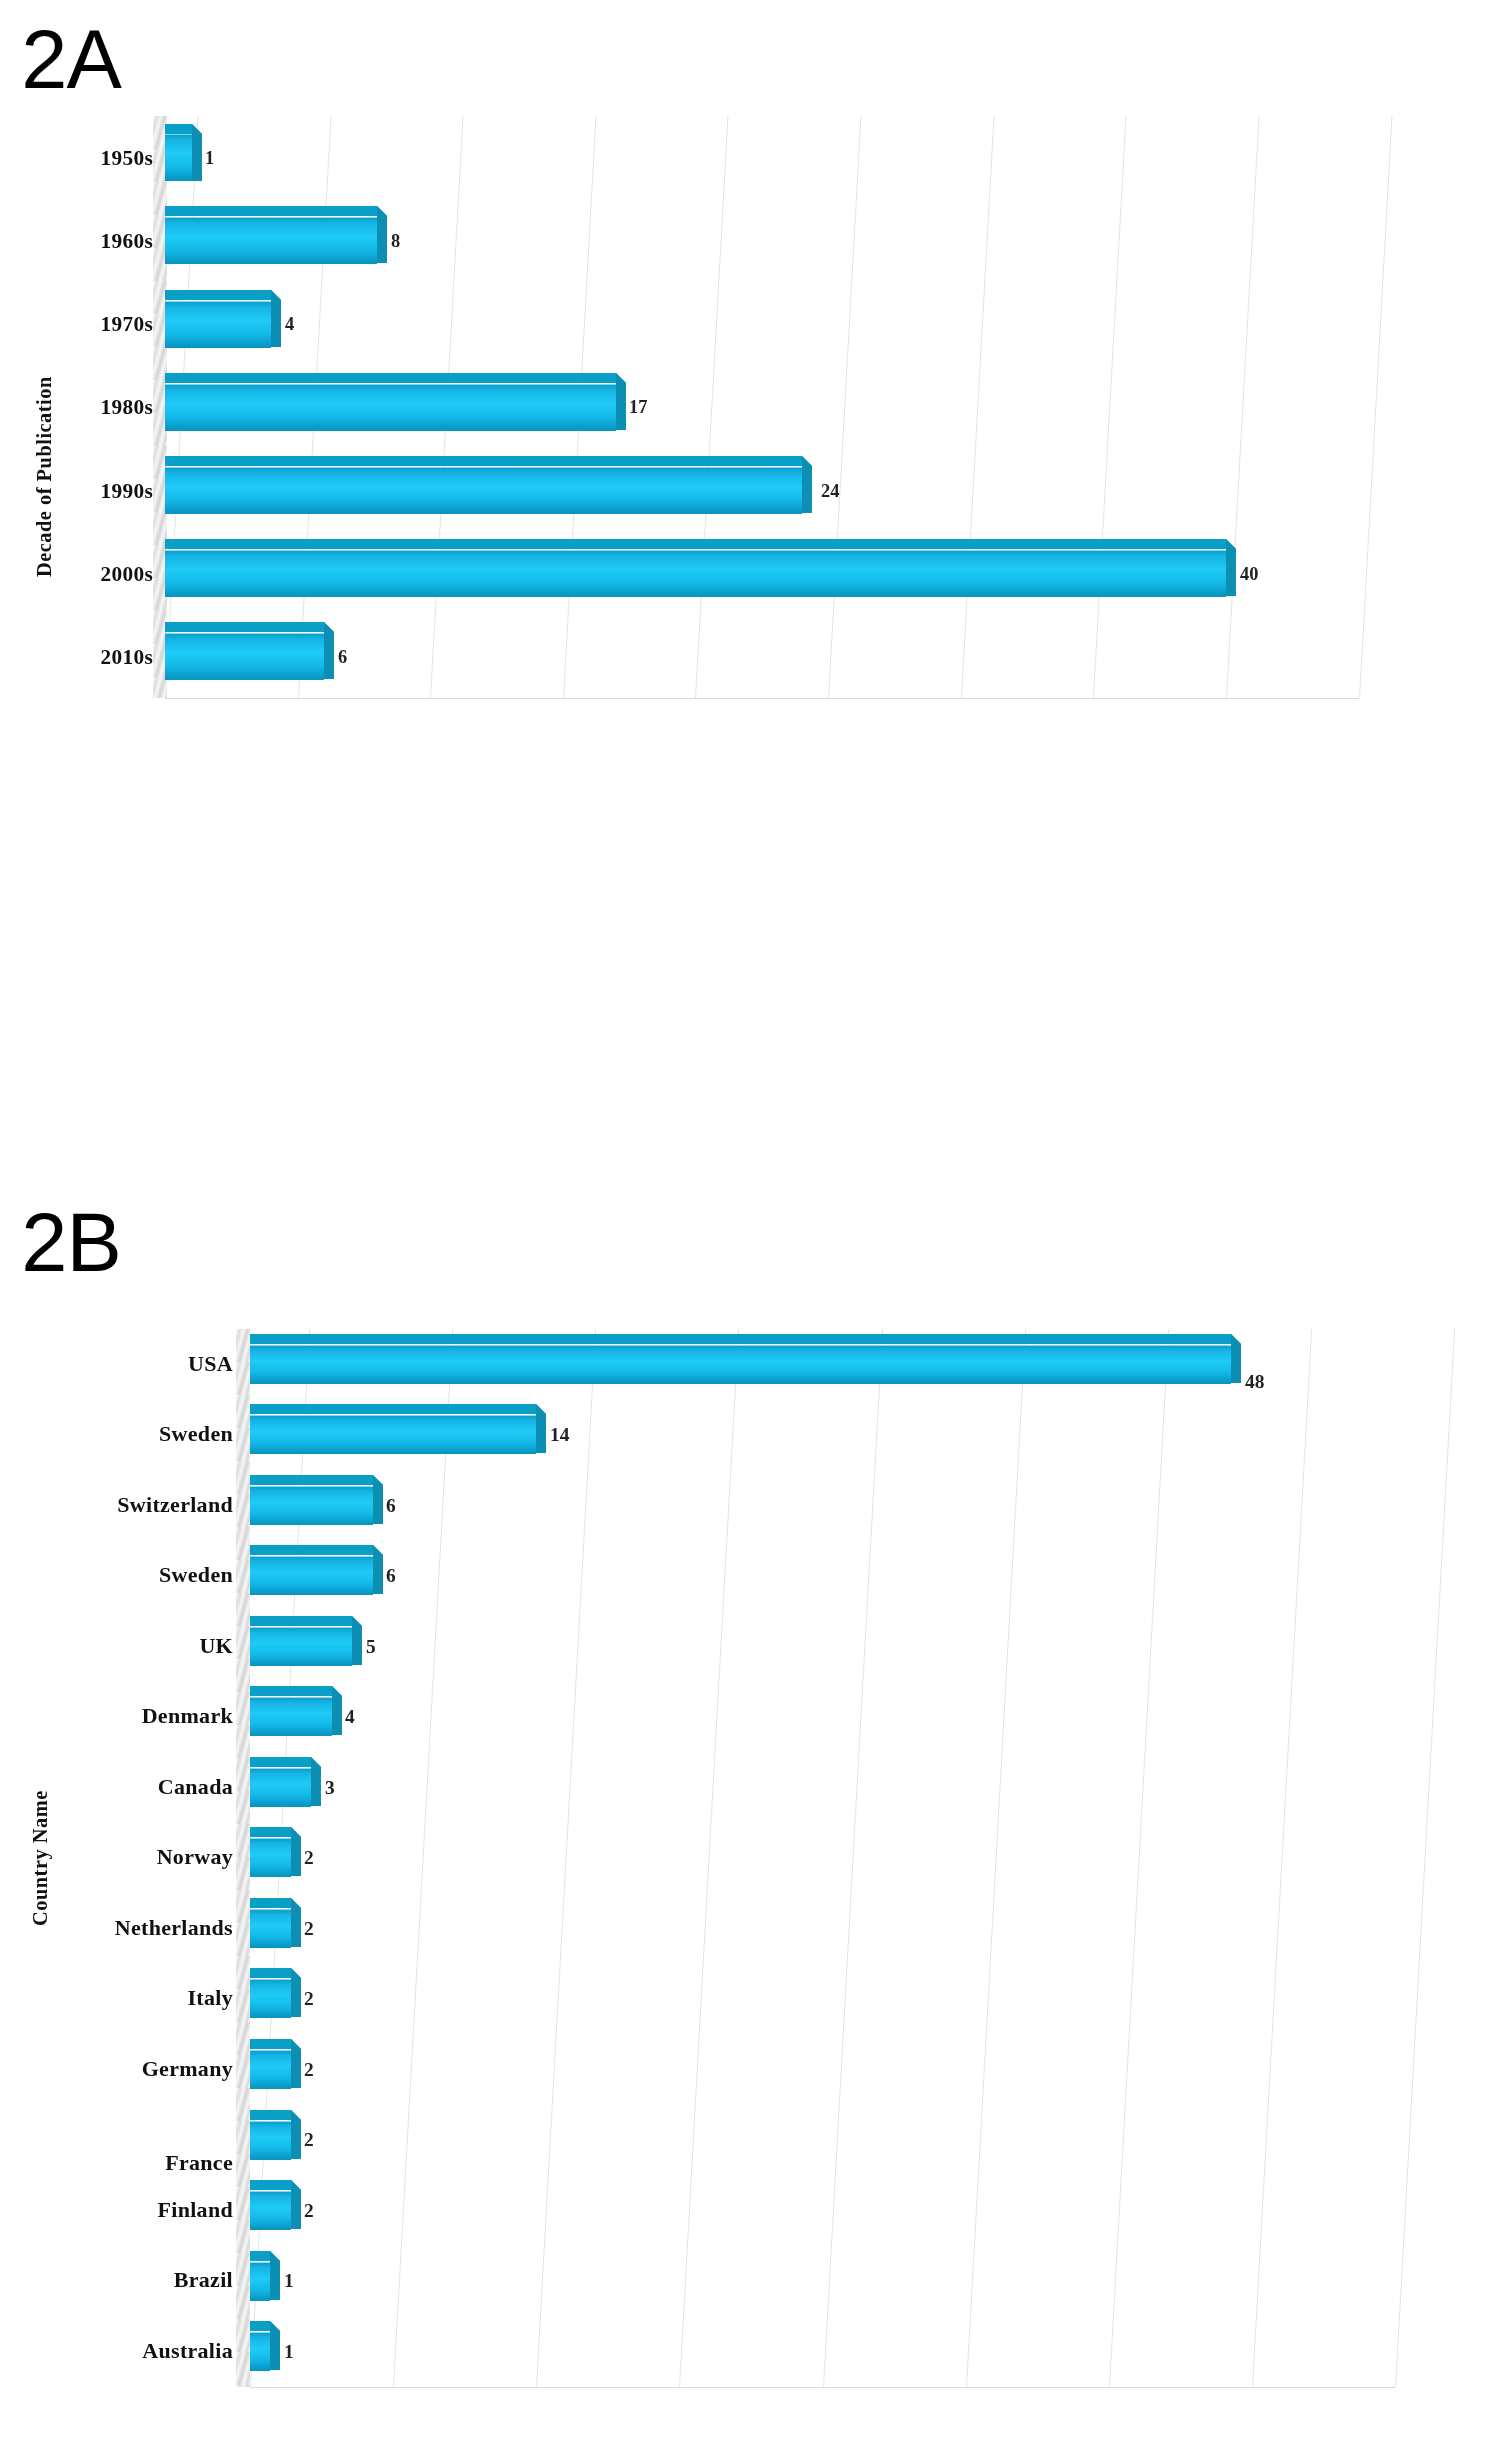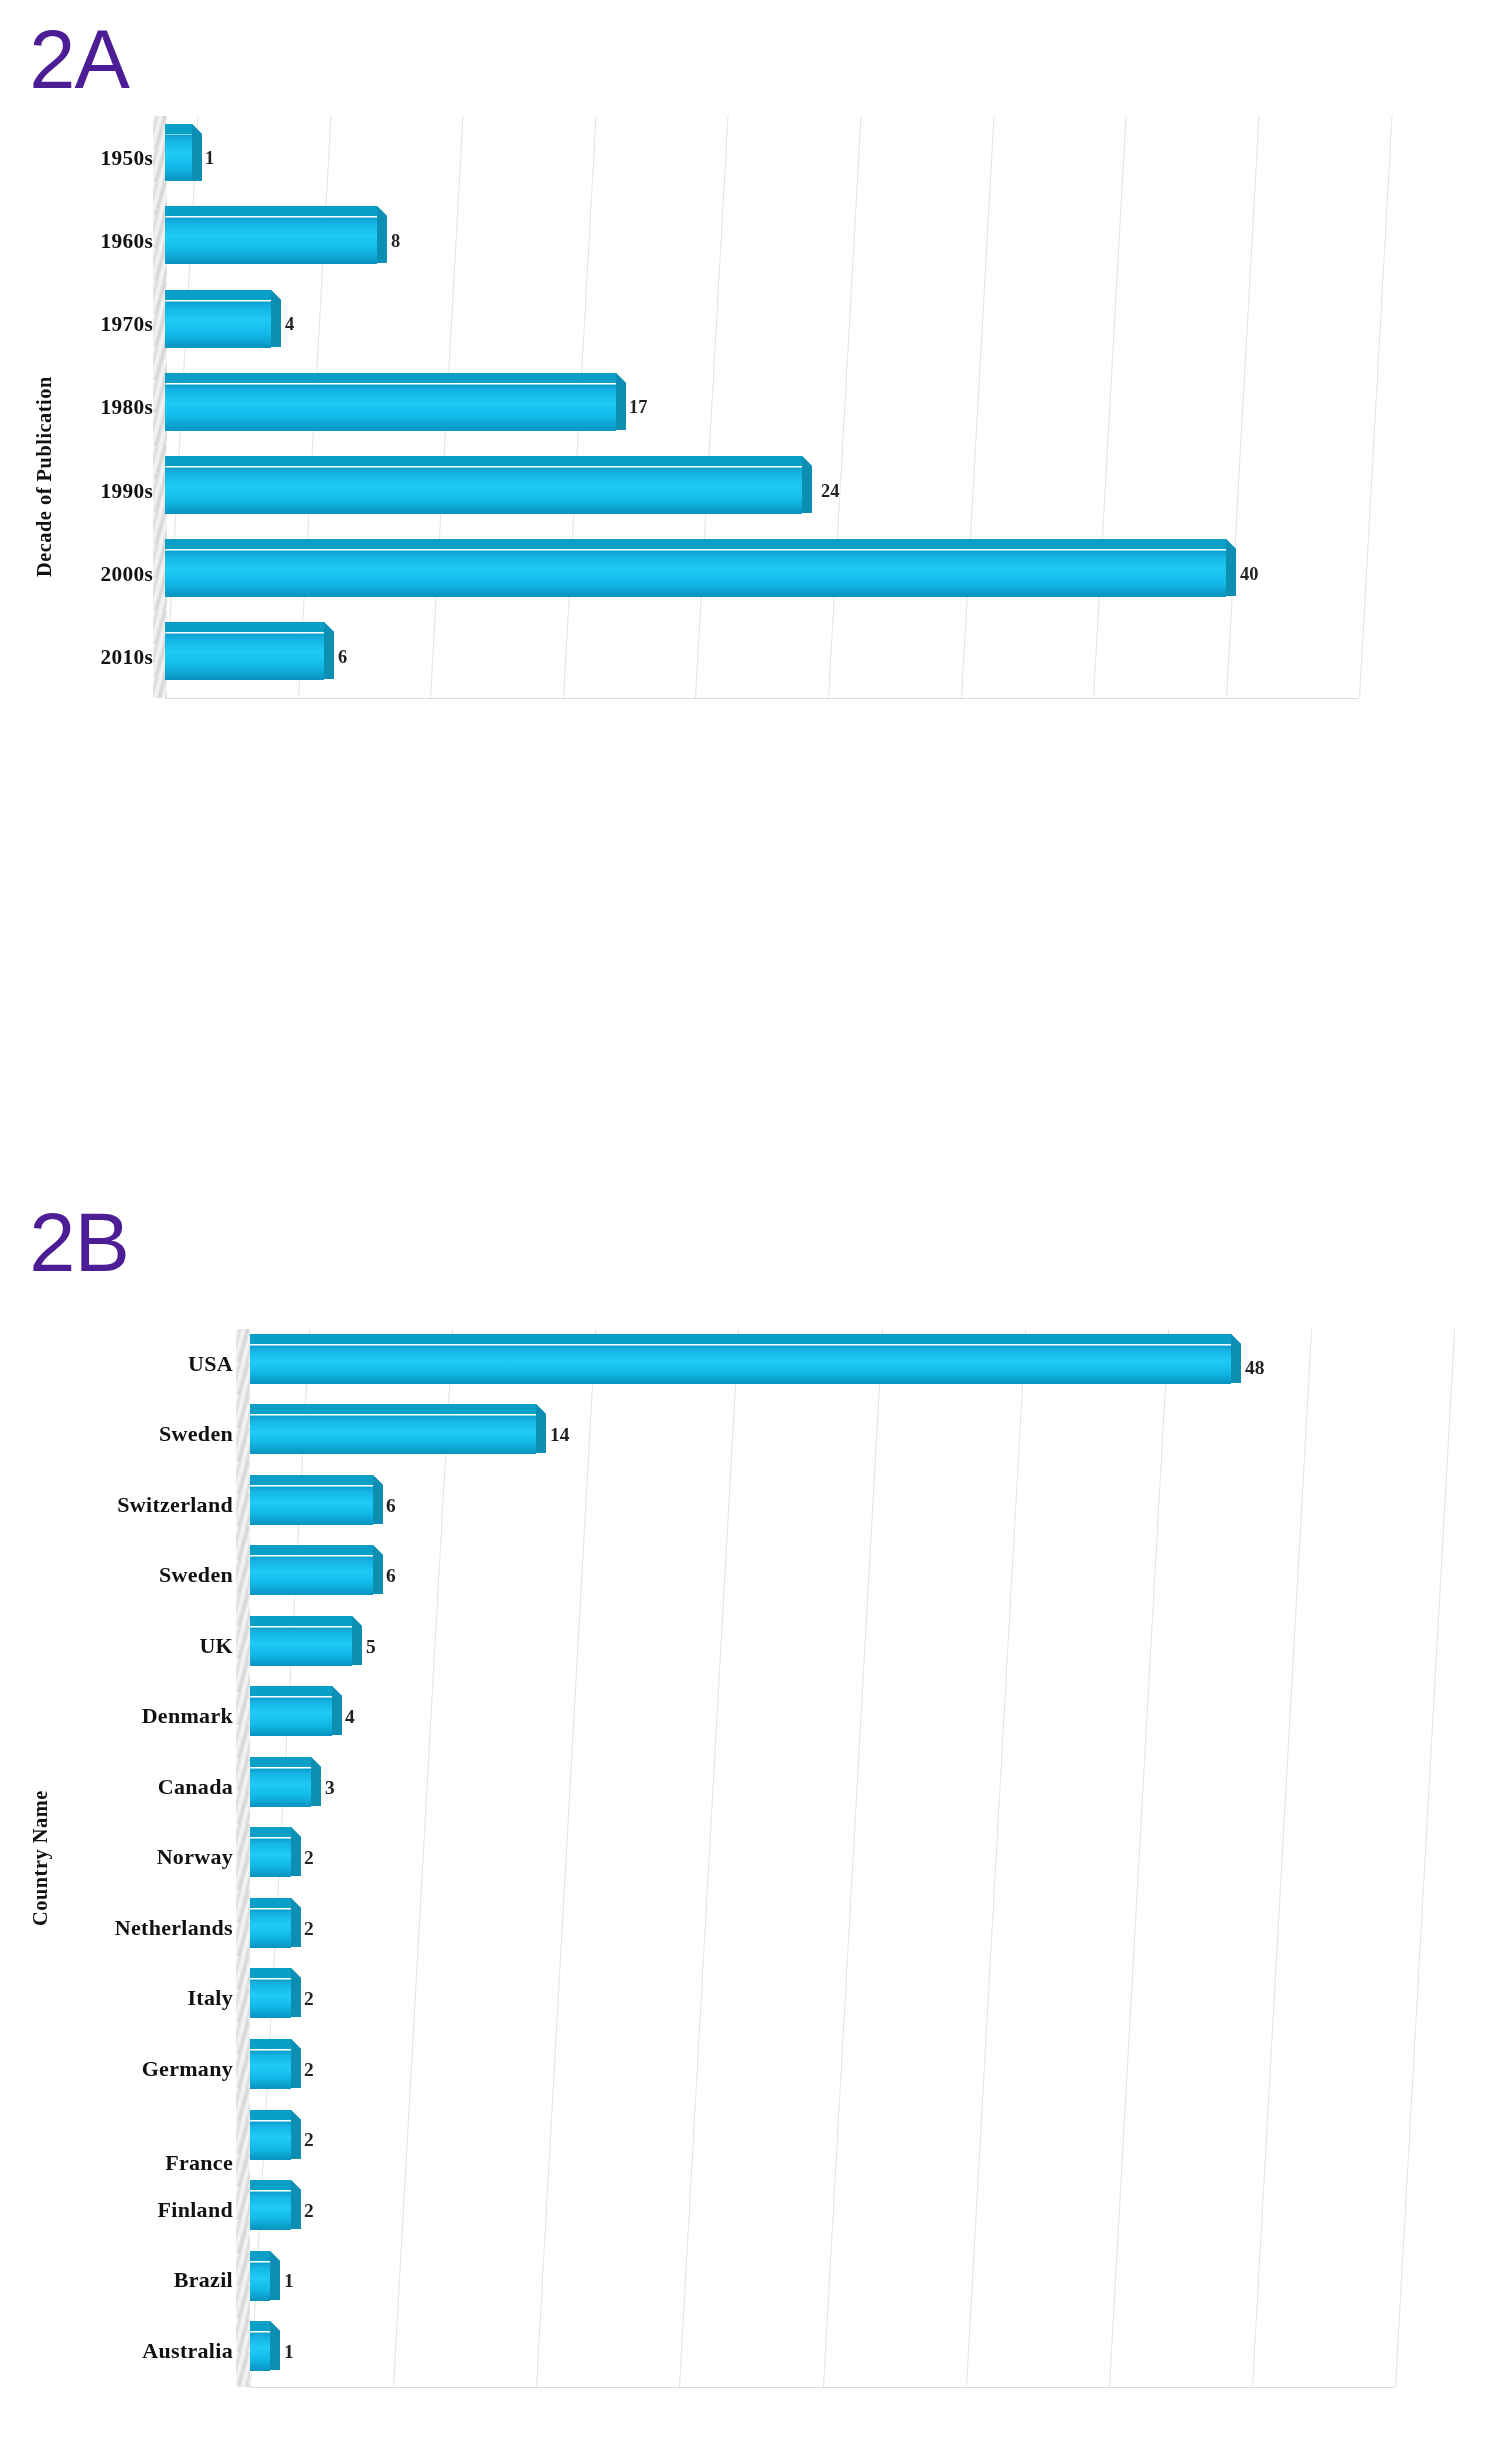--- a/index.html
+++ b/index.html
@@ -23,23 +23,22 @@
     height: 2455px;
   }
 
   
   .panel-letter {
     position: absolute;
     font-family: "Liberation Sans", sans-serif;
     font-weight: 400;
     font-size: 83px;
     line-height: 1;
-    color: #4c1d95;
+    color: #000000;
     letter-spacing: -1px;
-    margin-left: 8px;
   }
   #letter-2a { left: 21.3px; top: 17.5px; }
   #letter-2b { left: 21.3px; top: 1201px; }
 
   
   .chart-panel {
     position: absolute;
   }
   #panel-a { left: 0px;   top: 116px;  width: 1378px; height: 592px; }
   #panel-b { left: 0px;   top: 1329px; width: 1456px; height: 1126px; }
@@ -259,21 +258,21 @@
         <div class="gridline skew" style="left: 859px;"></div>
         <div class="gridline skew" style="left: 1002px;"></div>
         <div class="gridline skew" style="left: 1145px;"></div>
         <div class="axis-wall" id="wall-b"></div>
         <div class="bar3d" style="top: 16px; height: 39px; width: 981px;">
           <div class="bar-shadow" style="left: -7.8px; top: -5.8px; width: 985px; height: 49px;"></div>
           <div class="bar-face"></div>
           <div class="bar-top" style="top: -10.7px; width: 981px;"></div>
           <div class="bar-side" style="left: 981px; top: -10.7px; height: 39px;"></div>
         </div>
-        <div class="bar-value panel-b-value" style="left: 995px; top: 28px;">48</div>
+        <div class="bar-value panel-b-value" style="left: 995px; top: 42px;">48</div>
         <div class="bar3d" style="top: 86px; height: 39px; width: 286px;">
           <div class="bar-shadow" style="left: -7.8px; top: -5.8px; width: 290px; height: 49px;"></div>
           <div class="bar-face"></div>
           <div class="bar-top" style="top: -10.7px; width: 286px;"></div>
           <div class="bar-side" style="left: 286px; top: -10.7px; height: 39px;"></div>
         </div>
         <div class="bar-value panel-b-value" style="left: 300px; top: 95px;">14</div>
         <div class="bar3d" style="top: 157px; height: 39px; width: 123px;">
           <div class="bar-shadow" style="left: -7.8px; top: -5.8px; width: 127px; height: 49px;"></div>
           <div class="bar-face"></div>

